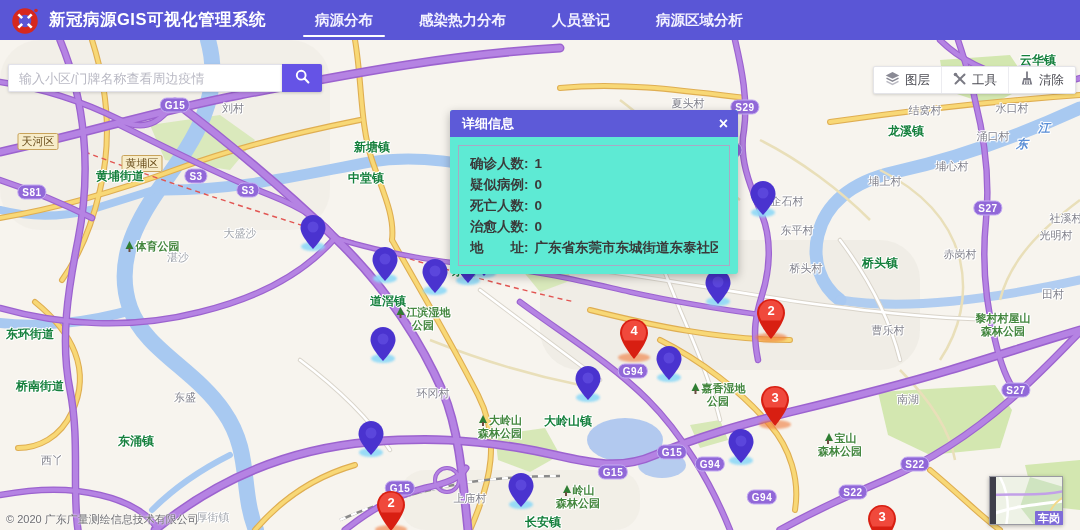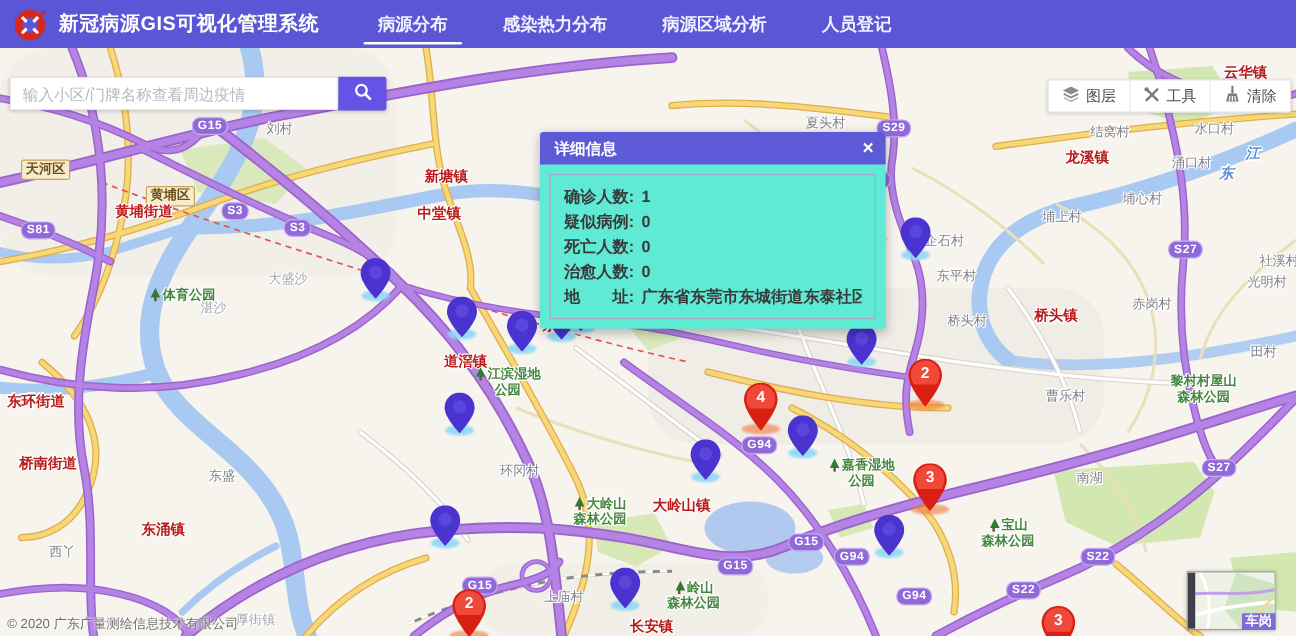--- a/index.html
+++ b/index.html
@@ -55,26 +55,26 @@
   .panel-title{font-size:13px;font-weight:700;margin-left:12px;flex:1}
   .panel-close{margin-right:10px;font-size:16px;font-weight:700;cursor:pointer;line-height:1}
   .panel-body{padding:8px}
   .panel-box{border:1px solid #a9a9c4;padding:7px 11px}
   .info-row{font-size:13.5px;font-weight:700;color:#3a3a3a;line-height:21px;white-space:nowrap;overflow:hidden}
   .info-row .lbl{margin-right:6px}
 
   
   .map-label{position:absolute;transform:translateX(-50%);white-space:nowrap;z-index:20;line-height:13px;
     text-shadow:-1px 0 0 #fff,1px 0 0 #fff,0 -1px 0 #fff,0 1px 0 #fff,1px 1px 0 #fff,-1px -1px 0 #fff;text-align:center}
-  .map-label.town{font-size:12px;color:#b91c1c;font-weight:600}
+  .map-label.town{font-size:12px;color:#15803d;font-weight:600}
   .map-label.village{font-size:11px;color:#82828c}
   .map-label.faint{font-size:11px;color:#a2a6ad}
   .map-label.park{font-size:11px;color:#44873f;font-weight:600}
   .map-label.water{font-size:12px;color:#5b8fd6;font-style:italic;font-weight:600}
-  .map-label.area{font-size:11px;font-weight:700;color:#6b4f1d;background:#f7ecc9;border:1px solid #c9a35a;
+  .map-label.area{font-size:11px;font-weight:400;color:#6b4f1d;background:#f7ecc9;border:1px solid #c9a35a;
     border-radius:2px;padding:0 3px;line-height:15px;text-shadow:none}
   .tree{display:inline-block;width:9px;height:11px;position:relative;margin-right:2px;vertical-align:-2px}
   .tree:before{content:"";position:absolute;left:1px;top:0;border-left:4px solid transparent;border-right:4px solid transparent;border-bottom:8px solid #2e7d32}
   .tree:after{content:"";position:absolute;left:3.5px;top:7px;width:2px;height:4px;background:#6d4c41}
 
   .road-badge{position:absolute;transform:translate(-50%,-50%);z-index:21;background:#9168d8;color:#fff;
     font-size:10px;font-weight:700;line-height:13px;padding:0 4px;border-radius:7px;border:1px solid #c4abf2;letter-spacing:.5px}
 
   
   .pin-glow{position:absolute;border-radius:50%;filter:blur(1px);z-index:30}
@@ -107,22 +107,22 @@
         <line x1="6.3" y1="20.7" x2="10.2" y2="16.8"></line>
         <line x1="19.7" y1="20.7" x2="15.8" y2="16.8"></line>
       </g>
       <circle cx="24" cy="3.5" r="1.8" fill="#d6281e"></circle>
     </svg>
   </span>
   <span class="app-title">新冠病源GIS可视化管理系统</span>
   <div class="nav">
       <div class="nav-item active">病源分布</div>
       <div class="nav-item">感染热力分布</div>
+      <div class="nav-item">人员登记</div>
       <div class="nav-item">病源区域分析</div>
-      <div class="nav-item">人员登记</div>
     </div>
 </div>
 
 <div class="map">
 
   <svg class="roads" width="1080" height="490" viewBox="0 0 1080 490">
     <defs>
       <path id="h1" d="M0,112 C80,95 160,70 240,55 C330,38 440,15 560,8"></path>
       <path id="h2" d="M175,62 C225,100 285,150 335,198 C385,246 420,300 443,352 C458,388 462,430 468,490"></path>
       <path id="h3" d="M60,0 C85,60 92,130 78,200 C68,250 60,300 70,350 C80,400 72,450 78,490"></path>

